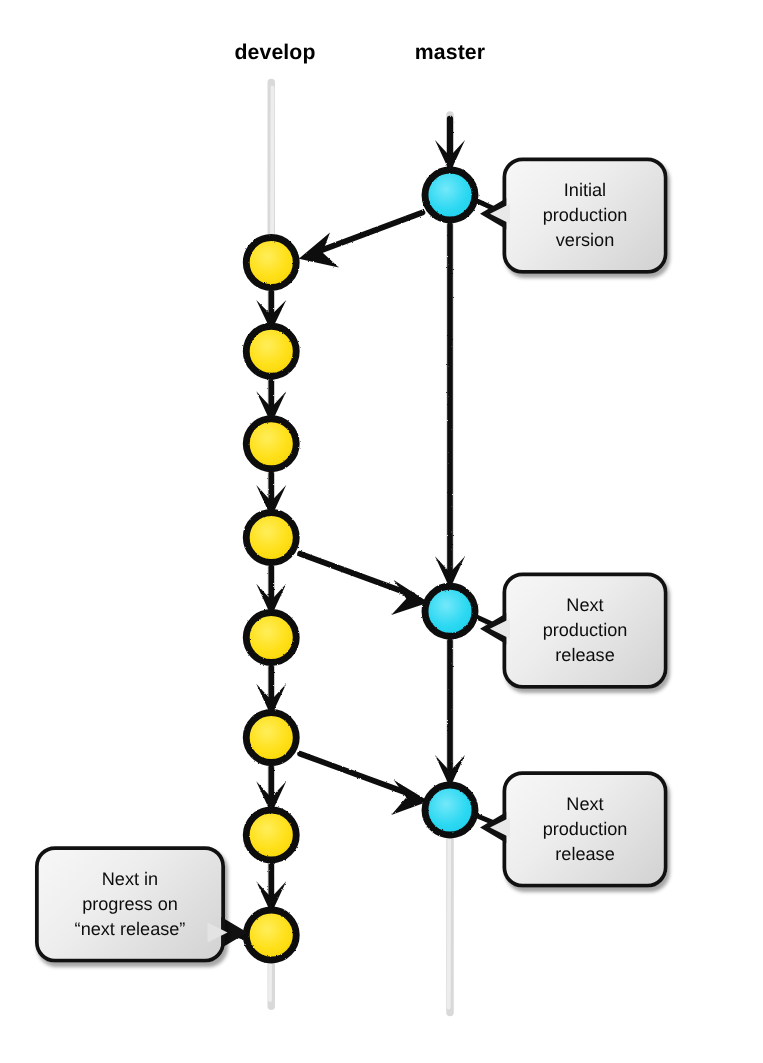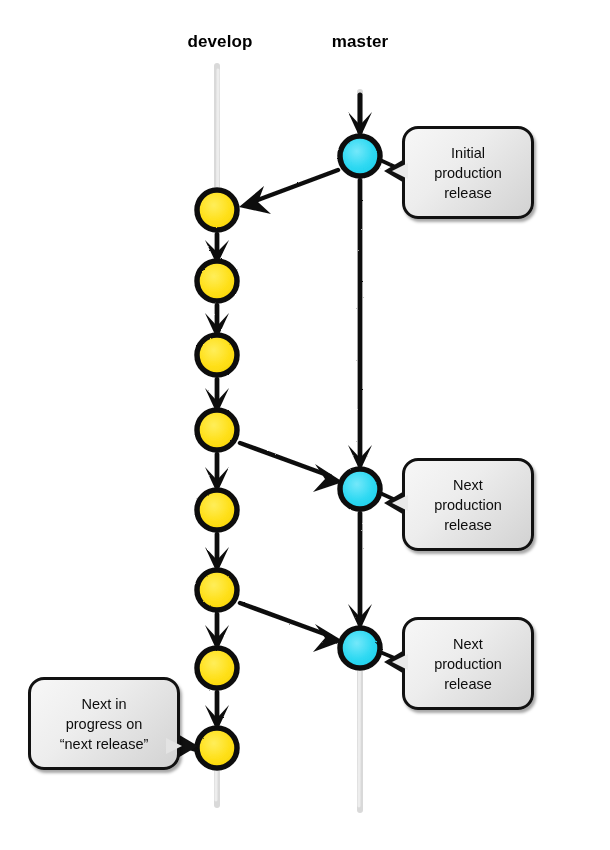--- a/index.html
+++ b/index.html
@@ -239,21 +239,21 @@
 
   <div class="tail tail-left-outer" style="left:384px; top:649px;"></div>
   <div class="tail tail-left-inner" style="left:392px; top:654px;"></div>
 
   <div class="tail tail-right-outer" style="left:176px; top:733px;"></div>
   <div class="tail tail-right-inner" style="left:166px; top:738px;"></div>
 
   <div class="callout" id="callout-initial">
     <span class="callout-text">Initial
 production
-release</span>
+version</span>
   </div>
 
   <div class="callout" id="callout-next-1">
     <span class="callout-text">Next
 production
 release</span>
   </div>
 
   <div class="callout" id="callout-next-2">
     <span class="callout-text">Next

